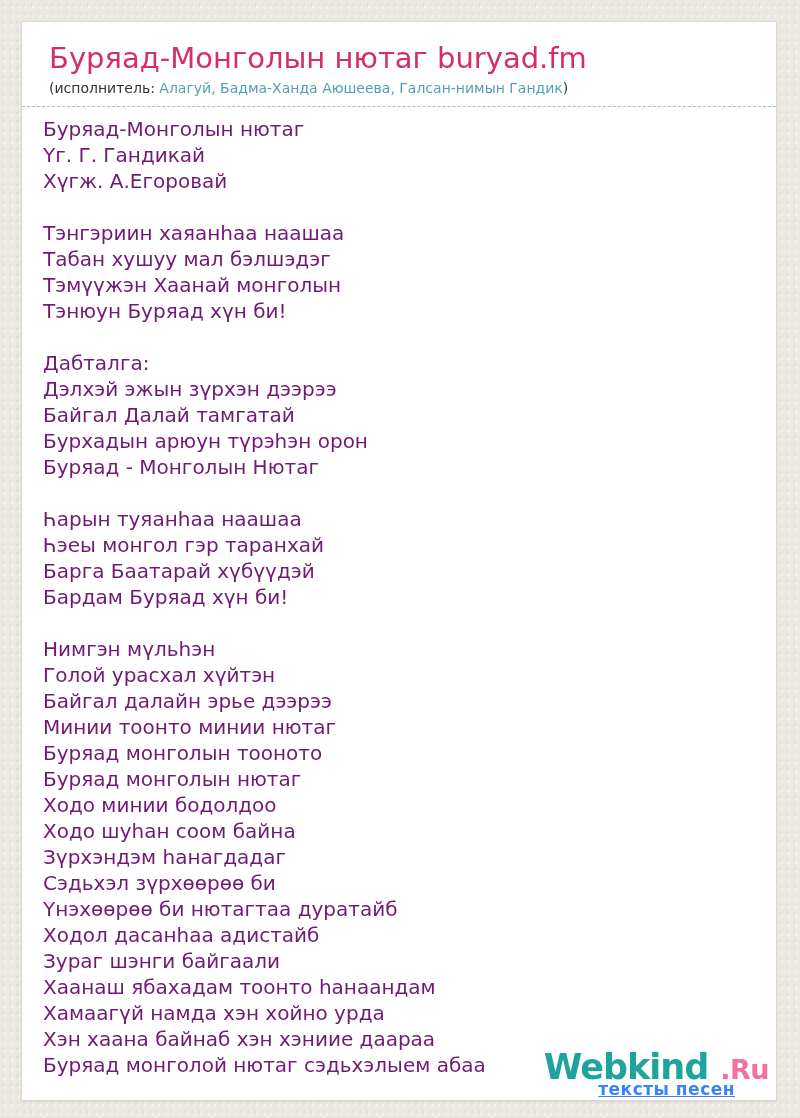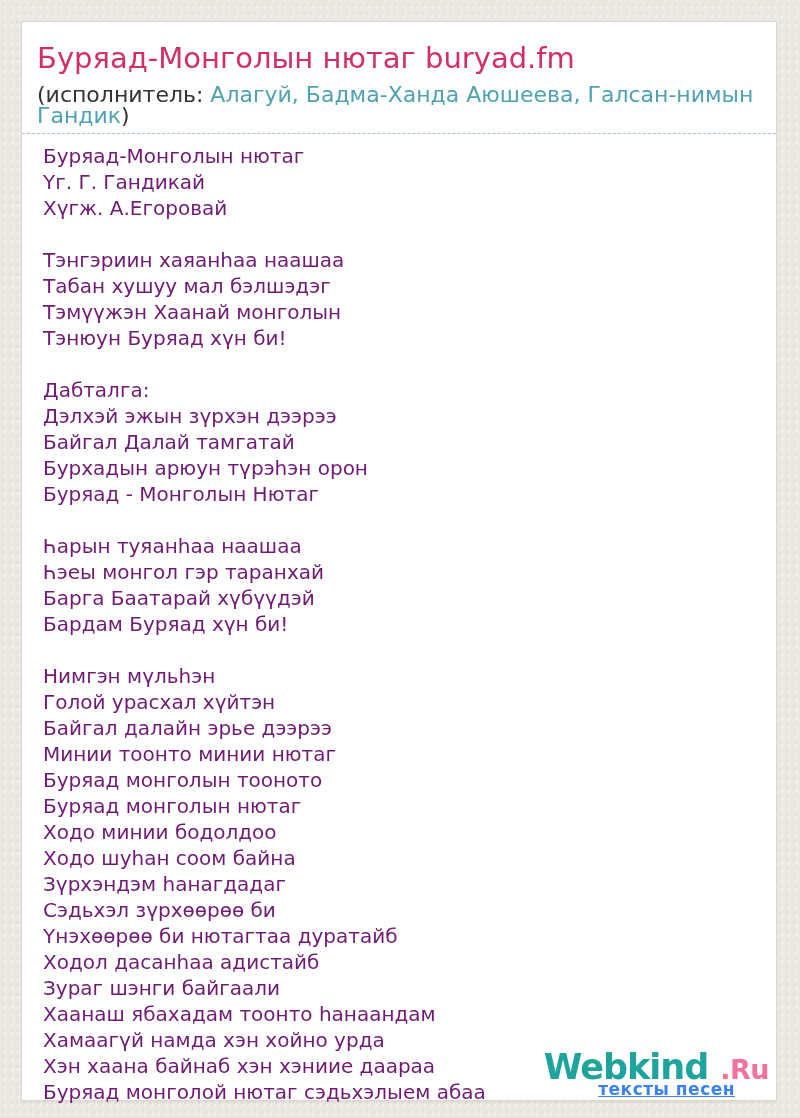--- a/index.html
+++ b/index.html
@@ -24,34 +24,34 @@
     left: 21px;
     top: 21px;
     width: 756px;
     height: 1080px;
     background: #ffffff;
     border: 1px solid #dcd8d1;
     box-sizing: border-box;
     box-shadow: 0 1px 2px rgba(0,0,0,0.06);
   }
   .header {
-    padding: 20px 21px 7px 15px;
+    padding: 20px 21px 7px 27px;
     border-bottom: 1px dashed #a6bfd3;
   }
   .title {
     margin: 0;
     font-size: 29px;
     font-weight: 400;
     line-height: 33px;
     color: #d52e64;
     letter-spacing: 0;
   }
   .artist-line {
-    margin-top: 9px;
-    font-size: 22px;
+    margin-top: 3px;
+    font-size: 14px;
     line-height: 21px;
     color: #333333;
   }
   .artist-link {
     color: #4ea2b3;
     text-decoration: none;
     cursor: pointer;
   }
   .artist-sep {
     color: #4ea2b3;

